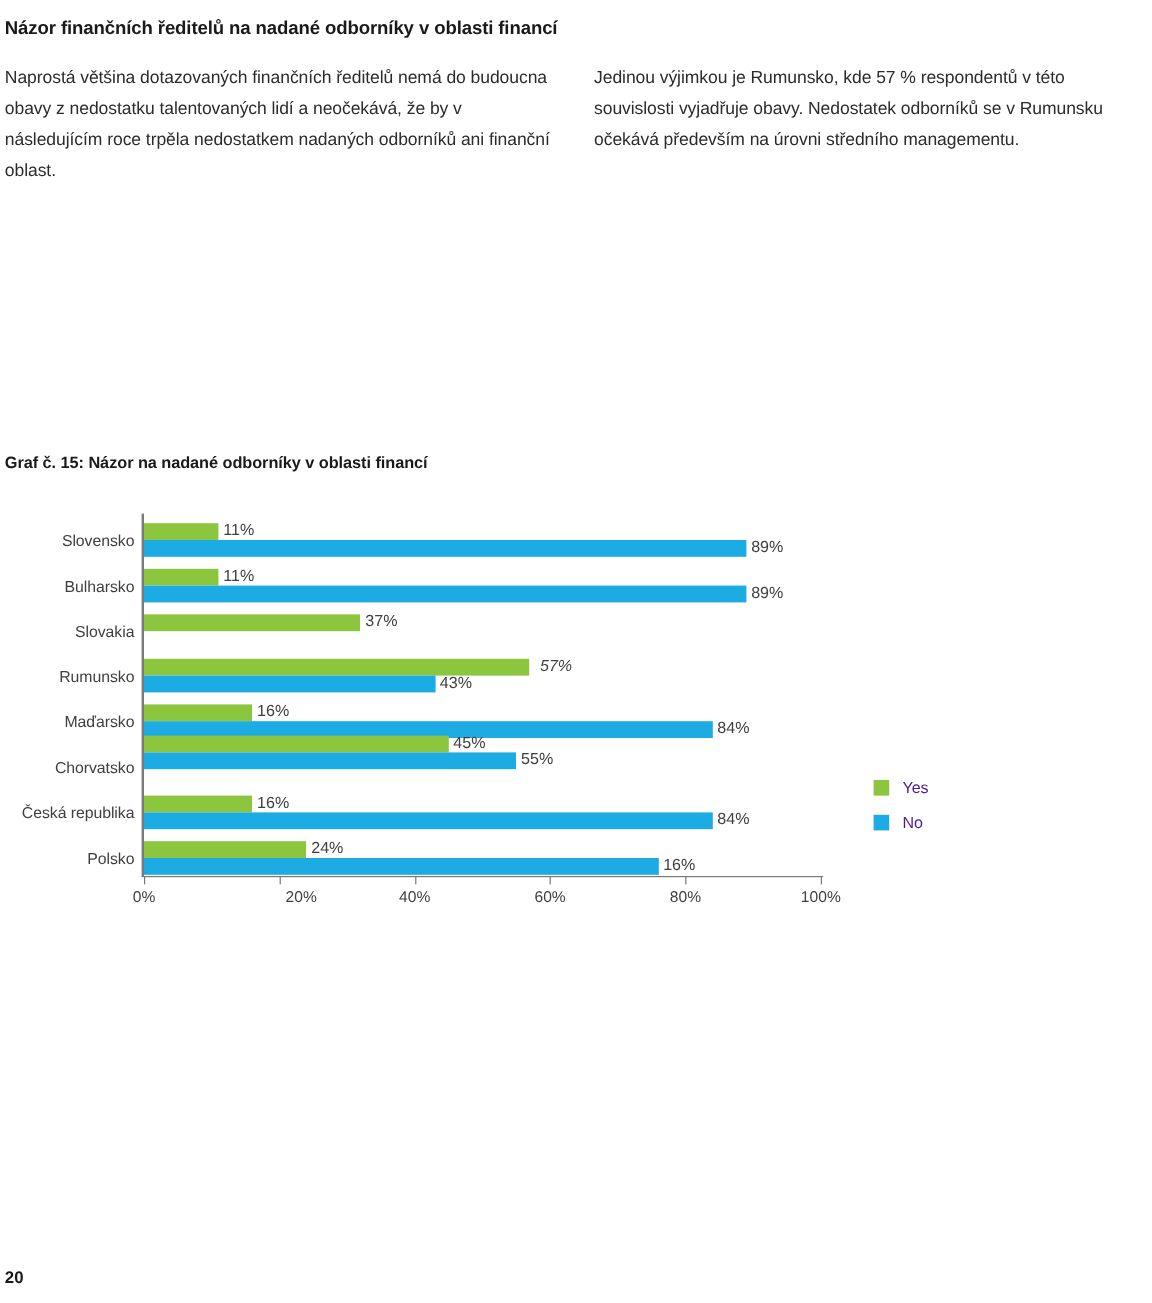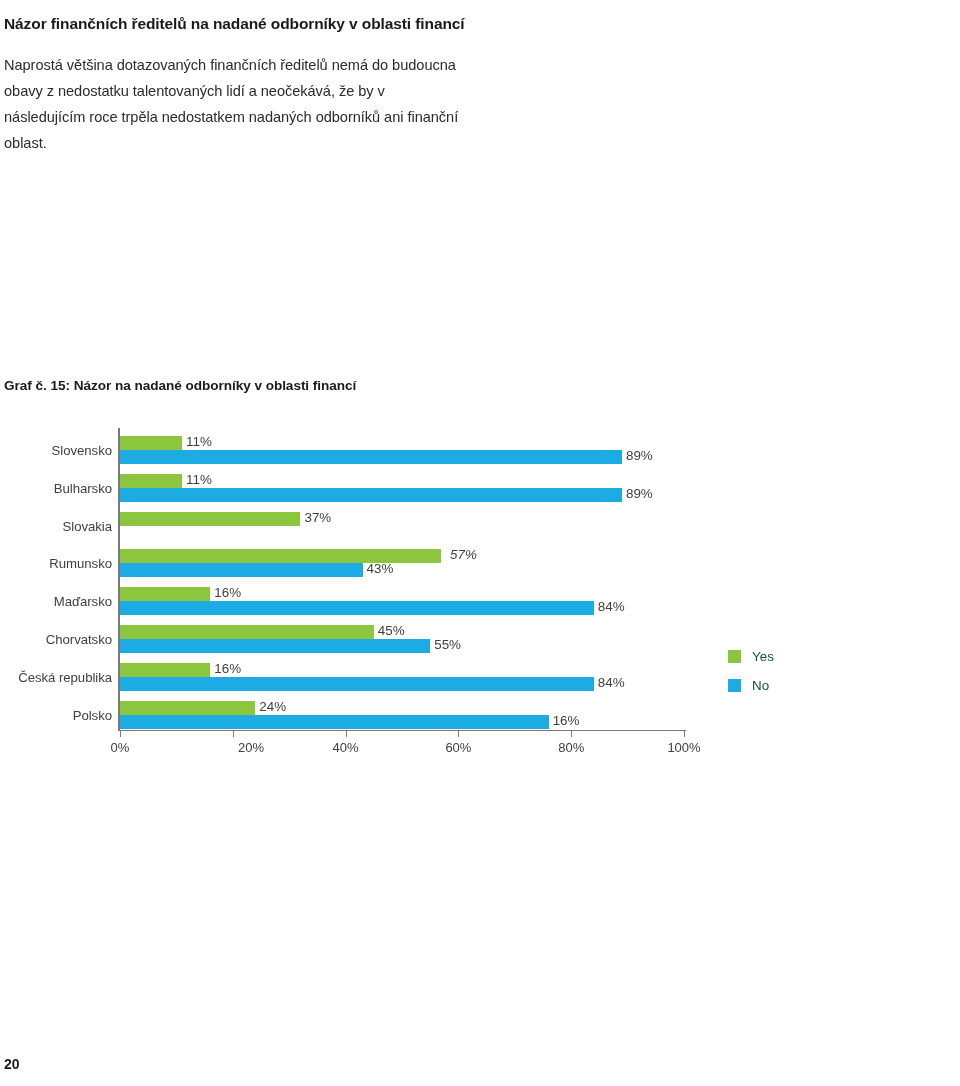--- a/index.html
+++ b/index.html
@@ -169,41 +169,44 @@
     margin-bottom: 8px;
   }
   .legend-swatch {
     width: 13px;
     height: 13px;
     margin-right: 11px;
     flex: 0 0 auto;
   }
   .legend-label {
     font-size: 13.4px;
-    color: #14532d;
+    color: #4c1d95;
   }
 
   
   #page-number {
     position: absolute;
     left: 4px;
     bottom: 14px;
     font-size: 14px;
     font-weight: bold;
     color: #1a1a1a;
   }
 </style>
 </head>
 <body>
 
 <h1 id="page-heading">Názor finančních ředitelů na nadané odborníky v oblasti financí</h1>
 
 <div id="body-columns">
   <div class="body-column">
     <p>Naprostá většina dotazovaných finančních ředitelů nemá do budoucna obavy z nedostatku talentovaných lidí a neočekává, že by v následujícím roce trpěla nedostatkem nadaných odborníků ani finanční oblast.</p>
+  </div>
+  <div class="body-column">
+    <p>Jedinou výjimkou je Rumunsko, kde 57 % respondentů v této souvislosti vyjadřuje obavy. Nedostatek odborníků se v Rumunsku očekává především na úrovni středního managementu.</p>
   </div>
 </div>
 
 <div id="chart-caption">Graf č. 15: Názor na nadané odborníky v oblasti financí</div>
 
 <div id="chart">
 
   <div id="cat-labels">
       <div class="cat-label" style="top: 15px;">Slovensko</div>
       <div class="cat-label" style="top: 52.8px;">Bulharsko</div>
@@ -272,21 +275,21 @@
         <div class="bar-group" style="top: 159.2px;">
           <div class="bar-row">
             <div class="bar yes" style="width: 90.24px; background: rgb(140, 198, 63);"></div>
             <div class="bar-value" style="left: 90.24px;">16%</div>
           </div>
           <div class="bar-row">
             <div class="bar no" style="width: 473.76px; background: rgb(28, 171, 226);"></div>
             <div class="bar-value" style="left: 473.76px;">84%</div>
           </div>
         </div>
-        <div class="bar-group" style="top: 197px;">
+        <div class="bar-group" style="top: 185px;">
           <div class="bar-row">
             <div class="bar yes" style="width: 253.8px; background: rgb(140, 198, 63);"></div>
             <div class="bar-value" style="left: 253.8px;">45%</div>
           </div>
           <div class="bar-row">
             <div class="bar no" style="width: 310.2px; background: rgb(28, 171, 226);"></div>
             <div class="bar-value" style="left: 310.2px;">55%</div>
           </div>
         </div>
         <div class="bar-group" style="top: 234.8px;">

